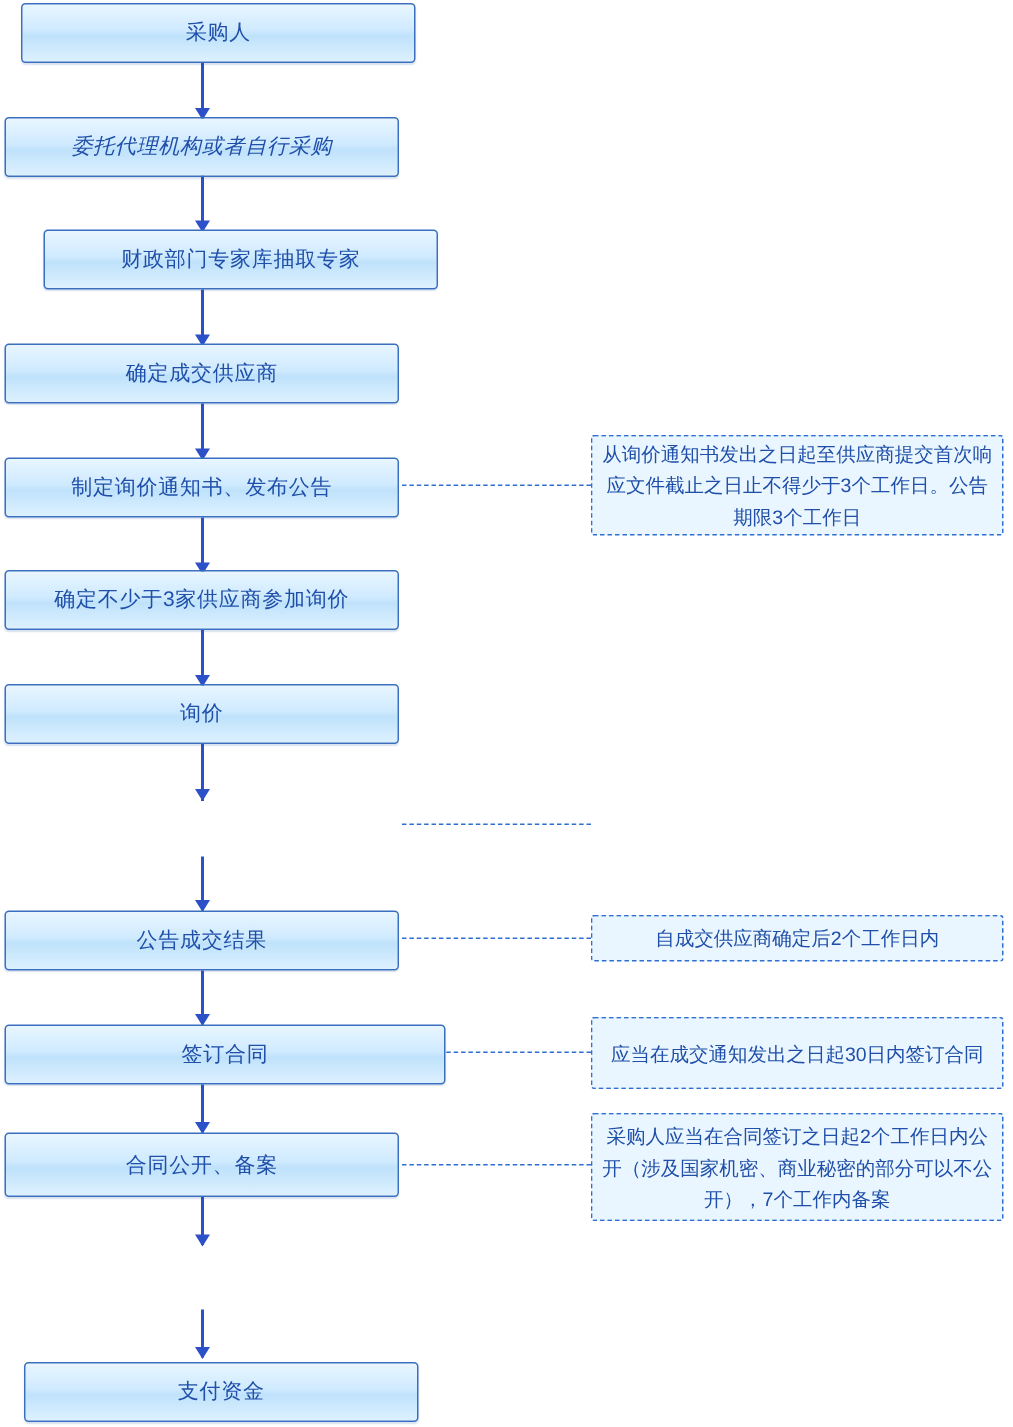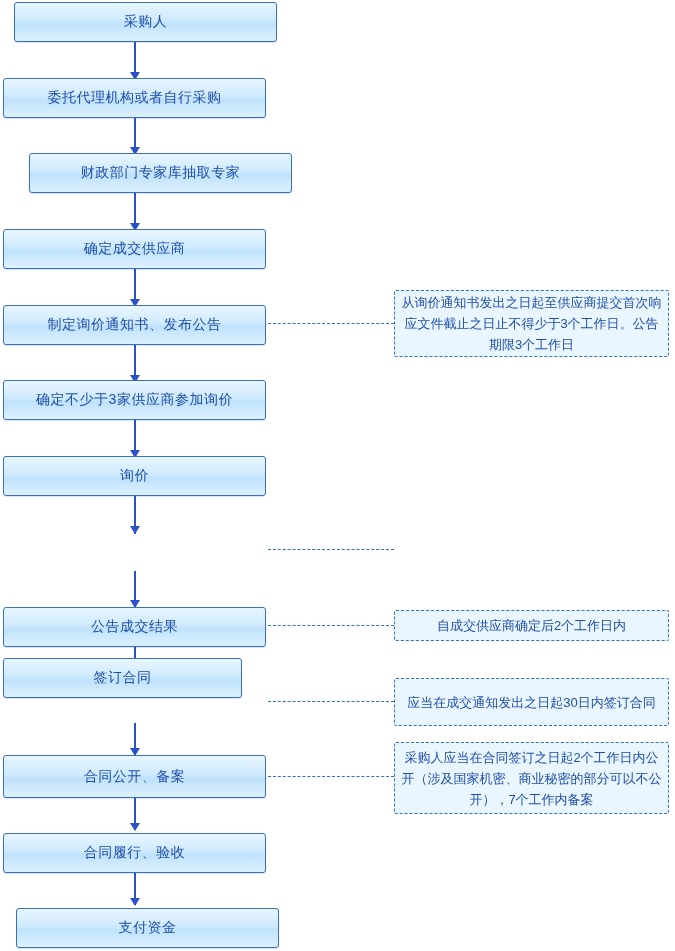--- a/index.html
+++ b/index.html
@@ -118,40 +118,39 @@
   <div class="arrow-head" style="left:130px; top:898px;"></div>
 
   <div class="connector-dashed" style="left:268px; top:323px; width:126px;"></div>
   <div class="connector-dashed" style="left:268px; top:549px; width:126px;"></div>
   <div class="connector-dashed" style="left:268px; top:625px; width:126px;"></div>
   <div class="connector-dashed" style="left:268px; top:701px; width:126px;"></div>
   <div class="connector-dashed" style="left:268px; top:776px; width:126px;"></div>
 
   <div class="node" style="left:3px;  top:2px;   width:263px; height:40px;margin-left:11px;">采购人</div>
 
-  <div class="node" style="left:3px;  top:78px;  width:263px; height:40px;">委托代理机构或者自行采购</div>
+  <div class="node" style="left:3px;  top:78px;  width:263px; height:40px;font-style:italic;">委托代理机构或者自行采购</div>
 
   <div class="node" style="left:3px;  top:153px; width:263px; height:40px;margin-left:26px;">财政部门专家库抽取专家</div>
 
   <div class="node" style="left:3px;  top:229px; width:263px; height:40px;">确定成交供应商</div>
 
   <div class="node" style="left:3px;  top:305px; width:263px; height:40px;">制定询价通知书、发布公告</div>
 
   <div class="node" style="left:3px;  top:380px; width:263px; height:40px;">确定不少于3家供应商参加询价</div>
 
   <div class="node" style="left:3px;  top:456px; width:263px; height:40px;">询价</div>
 
 
   <div class="node" style="left:3px;  top:607px; width:263px; height:40px;">公告成交结果</div>
 
-  <div class="node" style="left:3px;  top:658px; width:239px; height:40px;">签订合同</div>
+  <div class="node" style="left:3px;  top:683px; width:294px; height:40px;">签订合同</div>
 
   <div class="node" style="left:3px;  top:755px; width:263px; height:43px;">合同公开、备案</div>
 
-  <div class="node" style="left:3px;  top:833px; width:263px; height:40px;">合同履行、验收</div>
 
   <div class="node" style="left:16px;  top:908px; width:263px; height:40px;">支付资金</div>
 
   <div class="note" style="left:394px; top:290px; width:275px; height:67px;">从询价通知书发出之日起至供应商提交首次响应文件截止之日止不得少于3个工作日。公告期限3个工作日</div>
 
 
   <div class="note" style="left:394px; top:610px; width:275px; height:31px;">自成交供应商确定后2个工作日内</div>
 
   <div class="note" style="left:394px; top:678px; width:275px; height:48px;">应当在成交通知发出之日起30日内签订合同</div>
 

